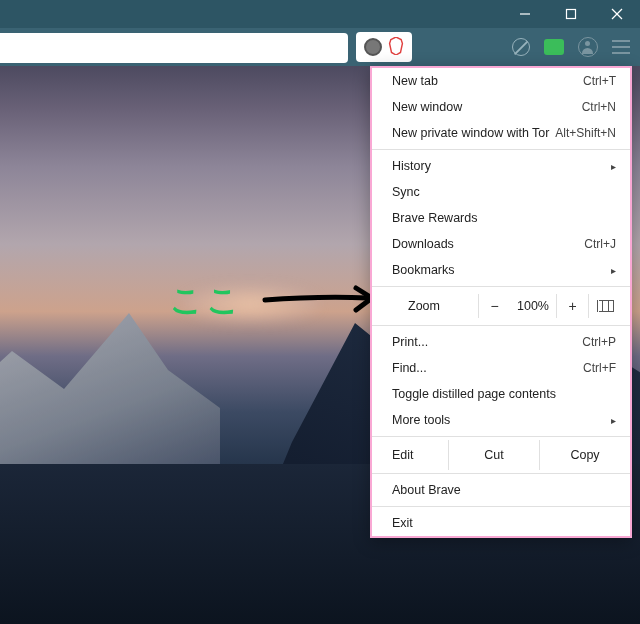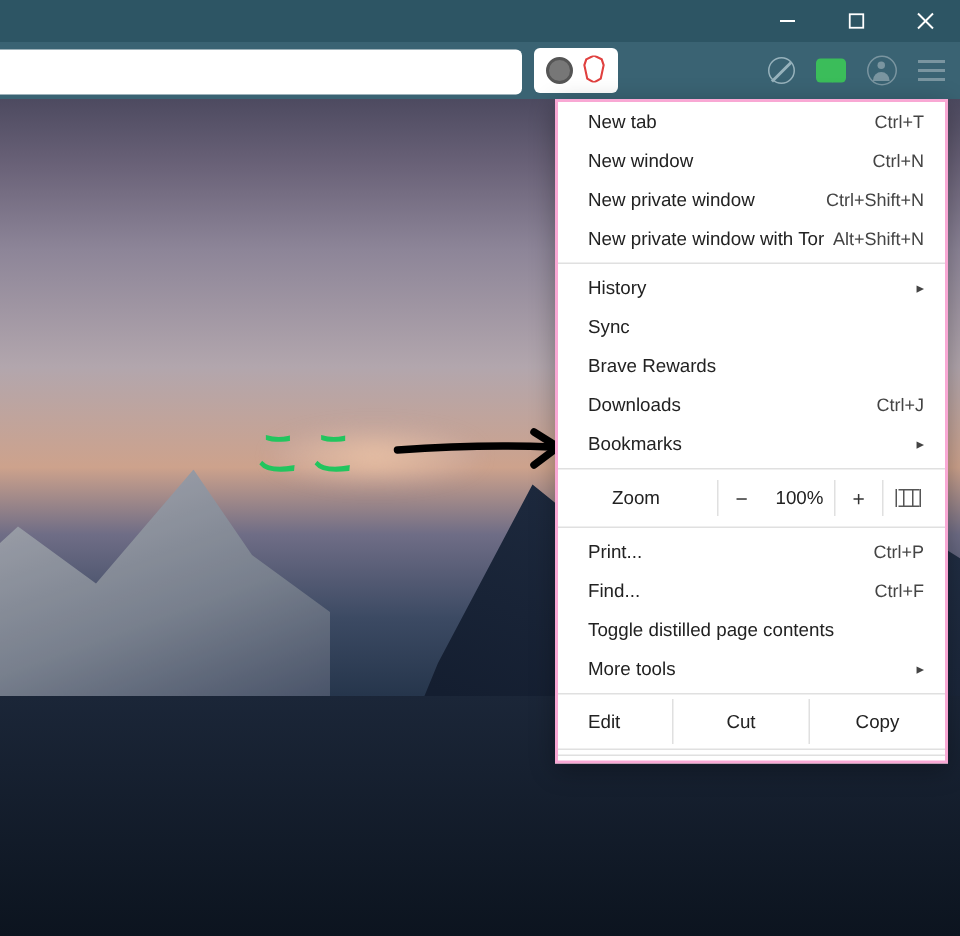--- a/index.html
+++ b/index.html
@@ -304,24 +304,20 @@
 <div class="menu">
   <div class="menu-row">
     <span>New tab</span>
     <span class="shortcut">Ctrl+T</span>
   </div>
   <div class="menu-row">
     <span>New window</span>
     <span class="shortcut">Ctrl+N</span>
   </div>
   <div class="menu-row">
-    <span>New private window</span>
-    <span class="shortcut">Ctrl+Shift+N</span>
-  </div>
-  <div class="menu-row">
     <span>New private window with Tor</span>
     <span class="shortcut">Alt+Shift+N</span>
   </div>
   <div class="menu-sep"></div>
   <div class="menu-row">
     <span>History</span>
     <span class="submenu-arrow">▸</span>
   </div>
   <div class="menu-row">
     <span>Sync</span>
@@ -363,14 +359,20 @@
     <span>More tools</span>
     <span class="submenu-arrow">▸</span>
   </div>
   <div class="menu-sep"></div>
   <div class="edit-row">
     <span class="edit-label">Edit</span>
     <span class="edit-btn">Cut</span>
     <span class="edit-btn">Copy</span>
   </div>
   <div class="menu-sep"></div>
-  <div class="menu-sep"></div>
+  <div class="menu-row">
+    <span>About Brave</span>
+  </div>
+  <div class="menu-sep"></div>
+  <div class="menu-row">
+    <span>Exit</span>
+  </div>
 </div>
 
 </body></html>

